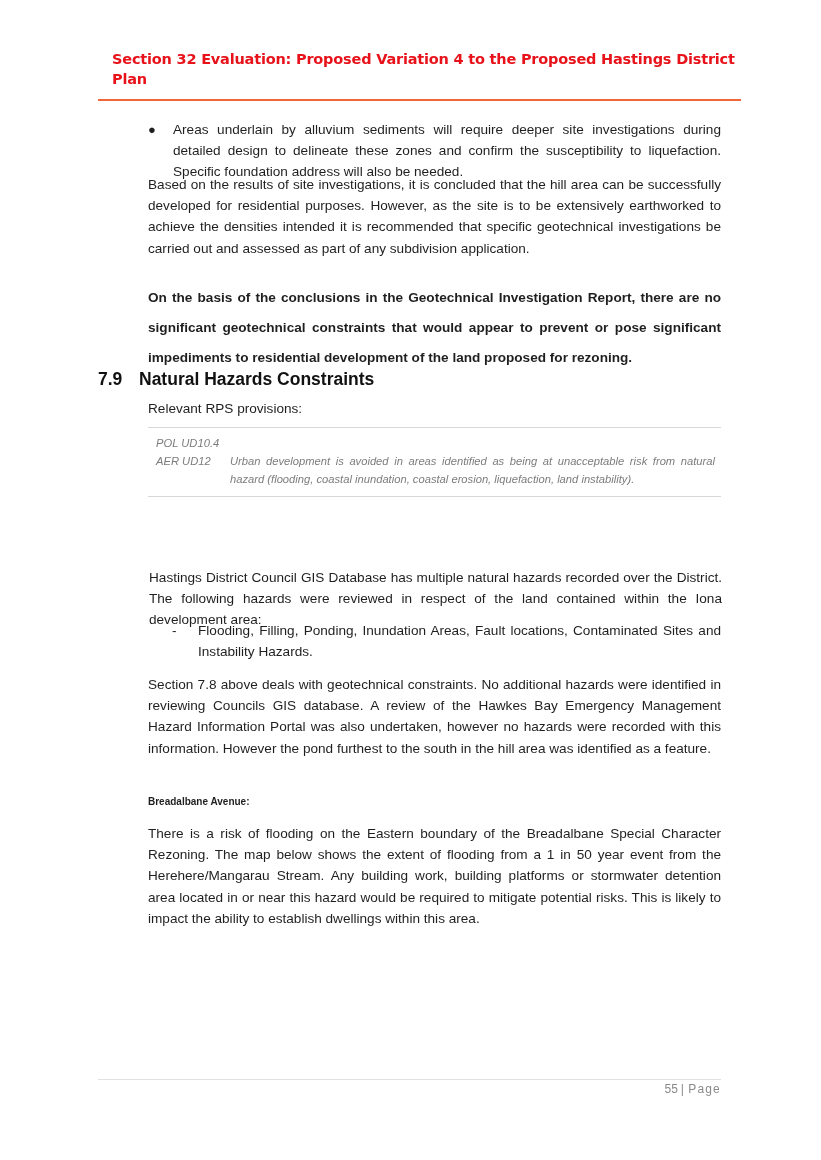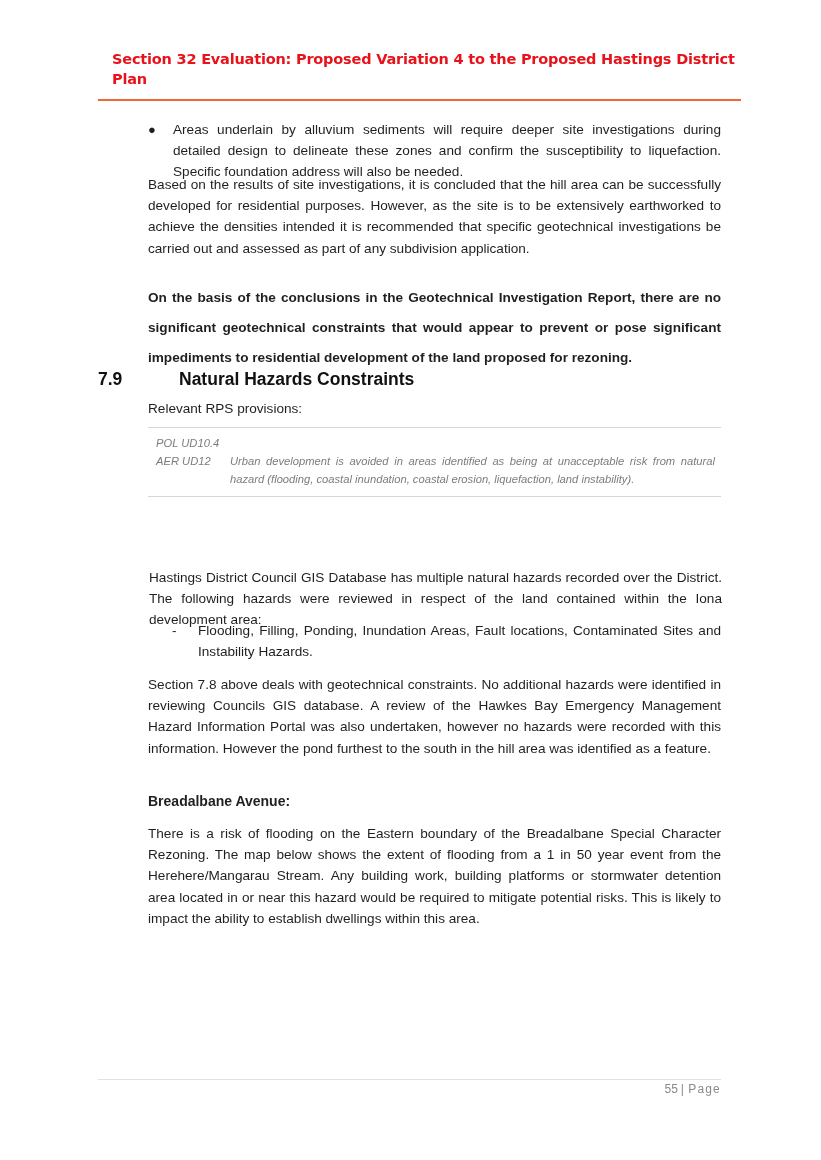--- a/index.html
+++ b/index.html
@@ -67,21 +67,20 @@
     }
     .section-heading {
       position: absolute;
       left: 98px;
       top: 369px;
       font-family: "Liberation Sans", sans-serif;
       font-weight: bold;
       font-size: 17.5px;
       color: #111;
       display: flex;
-      gap: 40px;
     }
     .section-number {
       width: 41px;
     }
     .rps-label {
       position: absolute;
       left: 148px;
       top: 398px;
     }
     .provisions-table {
@@ -129,21 +128,21 @@
     .dash-glyph {
       width: 26px;
       flex: 0 0 26px;
     }
     .dash-text { flex: 1; }
     .subheading {
       position: absolute;
       left: 148px;
       top: 791px;
       font-weight: bold;
-      font-size: 14px;
+      font-size: 10px;
     }
     .footer-rule {
       position: absolute;
       left: 98px;
       top: 1079px;
       width: 623px;
       height: 1px;
       background: #e2e2e2;
     }
     .footer-page {

